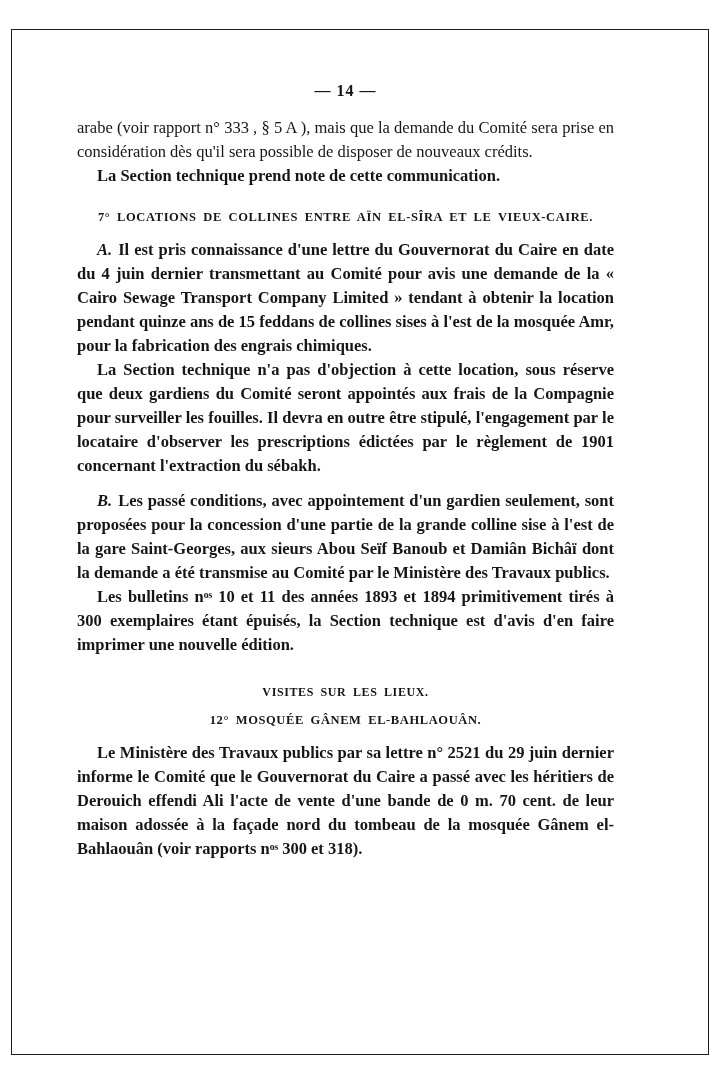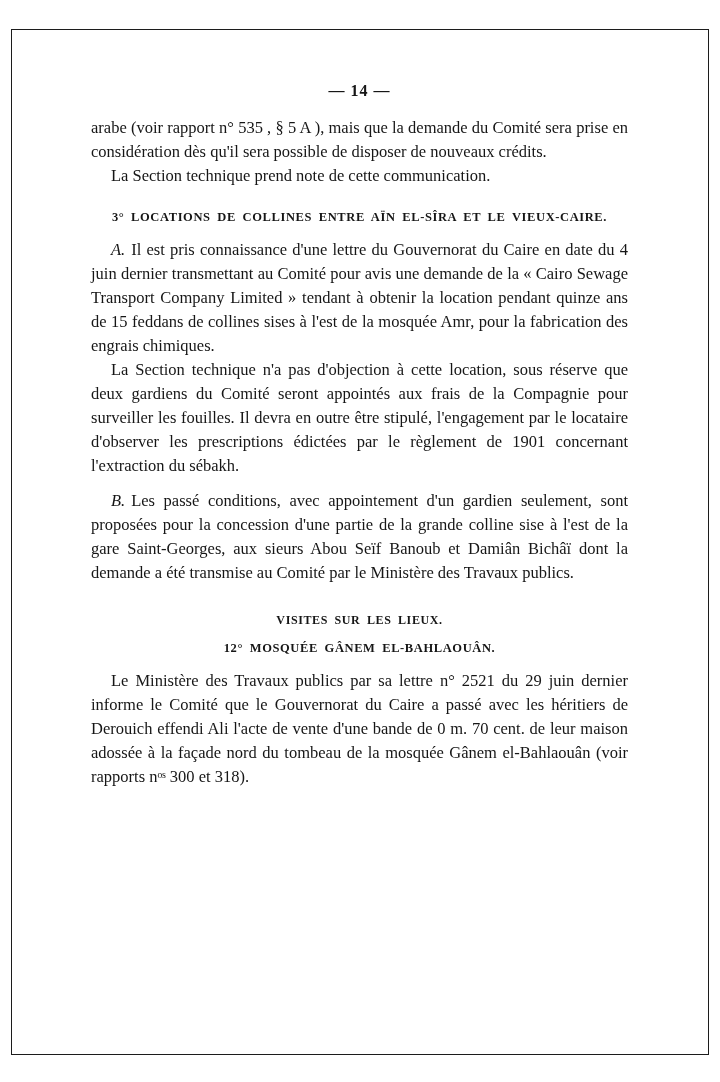--- a/index.html
+++ b/index.html
@@ -14,38 +14,38 @@
   }
   .scan-frame {
     position: absolute;
     top: 29px; left: 11px; right: 11px; bottom: 27px;
     border: 1.5px solid #1c1c1c;
     pointer-events: none;
   }
   .content {
     position: absolute;
     top: 82px;
-    left: 91px;
+    left: 77px;
     width: 537px;
   }
   .pagenum {
     text-align: center;
     font-size: 16px;
     font-weight: bold;
     letter-spacing: 1px;
     margin: 0 0 16px 0;
   }
   .para {
     margin: 0;
     font-size: 16.5px;
     line-height: 24px;
     text-align: justify;
     text-justify: inter-word;
   }
-  .para.indent { text-indent: 20px; }
+  .para.indent { text-indent: 20px; font-weight: bold; }
   .para.space-before { margin-top: 11px; }
   .lead {
     font-style: italic;
     margin-right: 6px;
   }
   .heading {
     margin: 21px 0 13px 0;
     text-align: center;
     font-size: 12.5px;
     font-weight: bold;
@@ -63,33 +63,34 @@
 </style>
 </head>
 <body>
 
 <div class="scan-frame"></div>
 
 <div class="content">
 
   <div class="pagenum">— 14 —</div>
 
-  <p class="para">arabe (voir rapport n° 535 , § 5 A ), mais que la demande du Comité sera prise en considération dès qu'il sera possible de disposer de nouveaux crédits.</p>
+  <p class="para">arabe (voir rapport n° 333 , § 5 A ), mais que la demande du Comité sera prise en considération dès qu'il sera possible de disposer de nouveaux crédits.</p>
 
   <p class="para indent">La Section technique prend note de cette communication.</p>
 
-  <h2 class="heading">3° LOCATIONS DE COLLINES ENTRE AÏN EL-SÎRA ET LE VIEUX-CAIRE.</h2>
+  <h2 class="heading">7° LOCATIONS DE COLLINES ENTRE AÏN EL-SÎRA ET LE VIEUX-CAIRE.</h2>
 
   <p class="para indent"><em class="lead">A.</em><span>Il est pris connaissance d'une lettre du Gouvernorat du Caire en date du 4 juin dernier transmettant au Comité pour avis une demande de la « Cairo Sewage Transport Company Limited » tendant à obtenir la location pendant quinze ans de 15 feddans de collines sises à l'est de la mosquée Amr, pour la fabrication des engrais chimiques.</span></p>
 
   <p class="para indent">La Section technique n'a pas d'objection à cette location, sous réserve que deux gardiens du Comité seront appointés aux frais de la Compagnie pour surveiller les fouilles. Il devra en outre être stipulé, l'engagement par le locataire d'observer les prescriptions édictées par le règlement de 1901 concernant l'extraction du sébakh.</p>
 
   <p class="para indent space-before"><em class="lead">B.</em><span>Les passé conditions, avec appointement d'un gardien seulement, sont proposées pour la concession d'une partie de la grande colline sise à l'est de la gare Saint-Georges, aux sieurs Abou Seïf Banoub et Damiân Bichâï dont la demande a été transmise au Comité par le Ministère des Travaux publics.</span></p>
 
 
+  <p class="para indent">Les bulletins nᵒˢ 10 et 11 des années 1893 et 1894 primitivement tirés à 300 exemplaires étant épuisés, la Section technique est d'avis d'en faire imprimer une nouvelle édition.</p>
 
   <h2 class="heading major">VISITES SUR LES LIEUX.</h2>
 
   <h2 class="heading sub">12° MOSQUÉE GÂNEM EL-BAHLAOUÂN.</h2>
 
   <p class="para indent">Le Ministère des Travaux publics par sa lettre n° 2521 du 29 juin dernier informe le Comité que le Gouvernorat du Caire a passé avec les héritiers de Derouich effendi Ali l'acte de vente d'une bande de 0 m. 70 cent. de leur maison adossée à la façade nord du tombeau de la mosquée Gânem el-Bahlaouân (voir rapports nᵒˢ 300 et 318).</p>
 
 
 </div>
 

